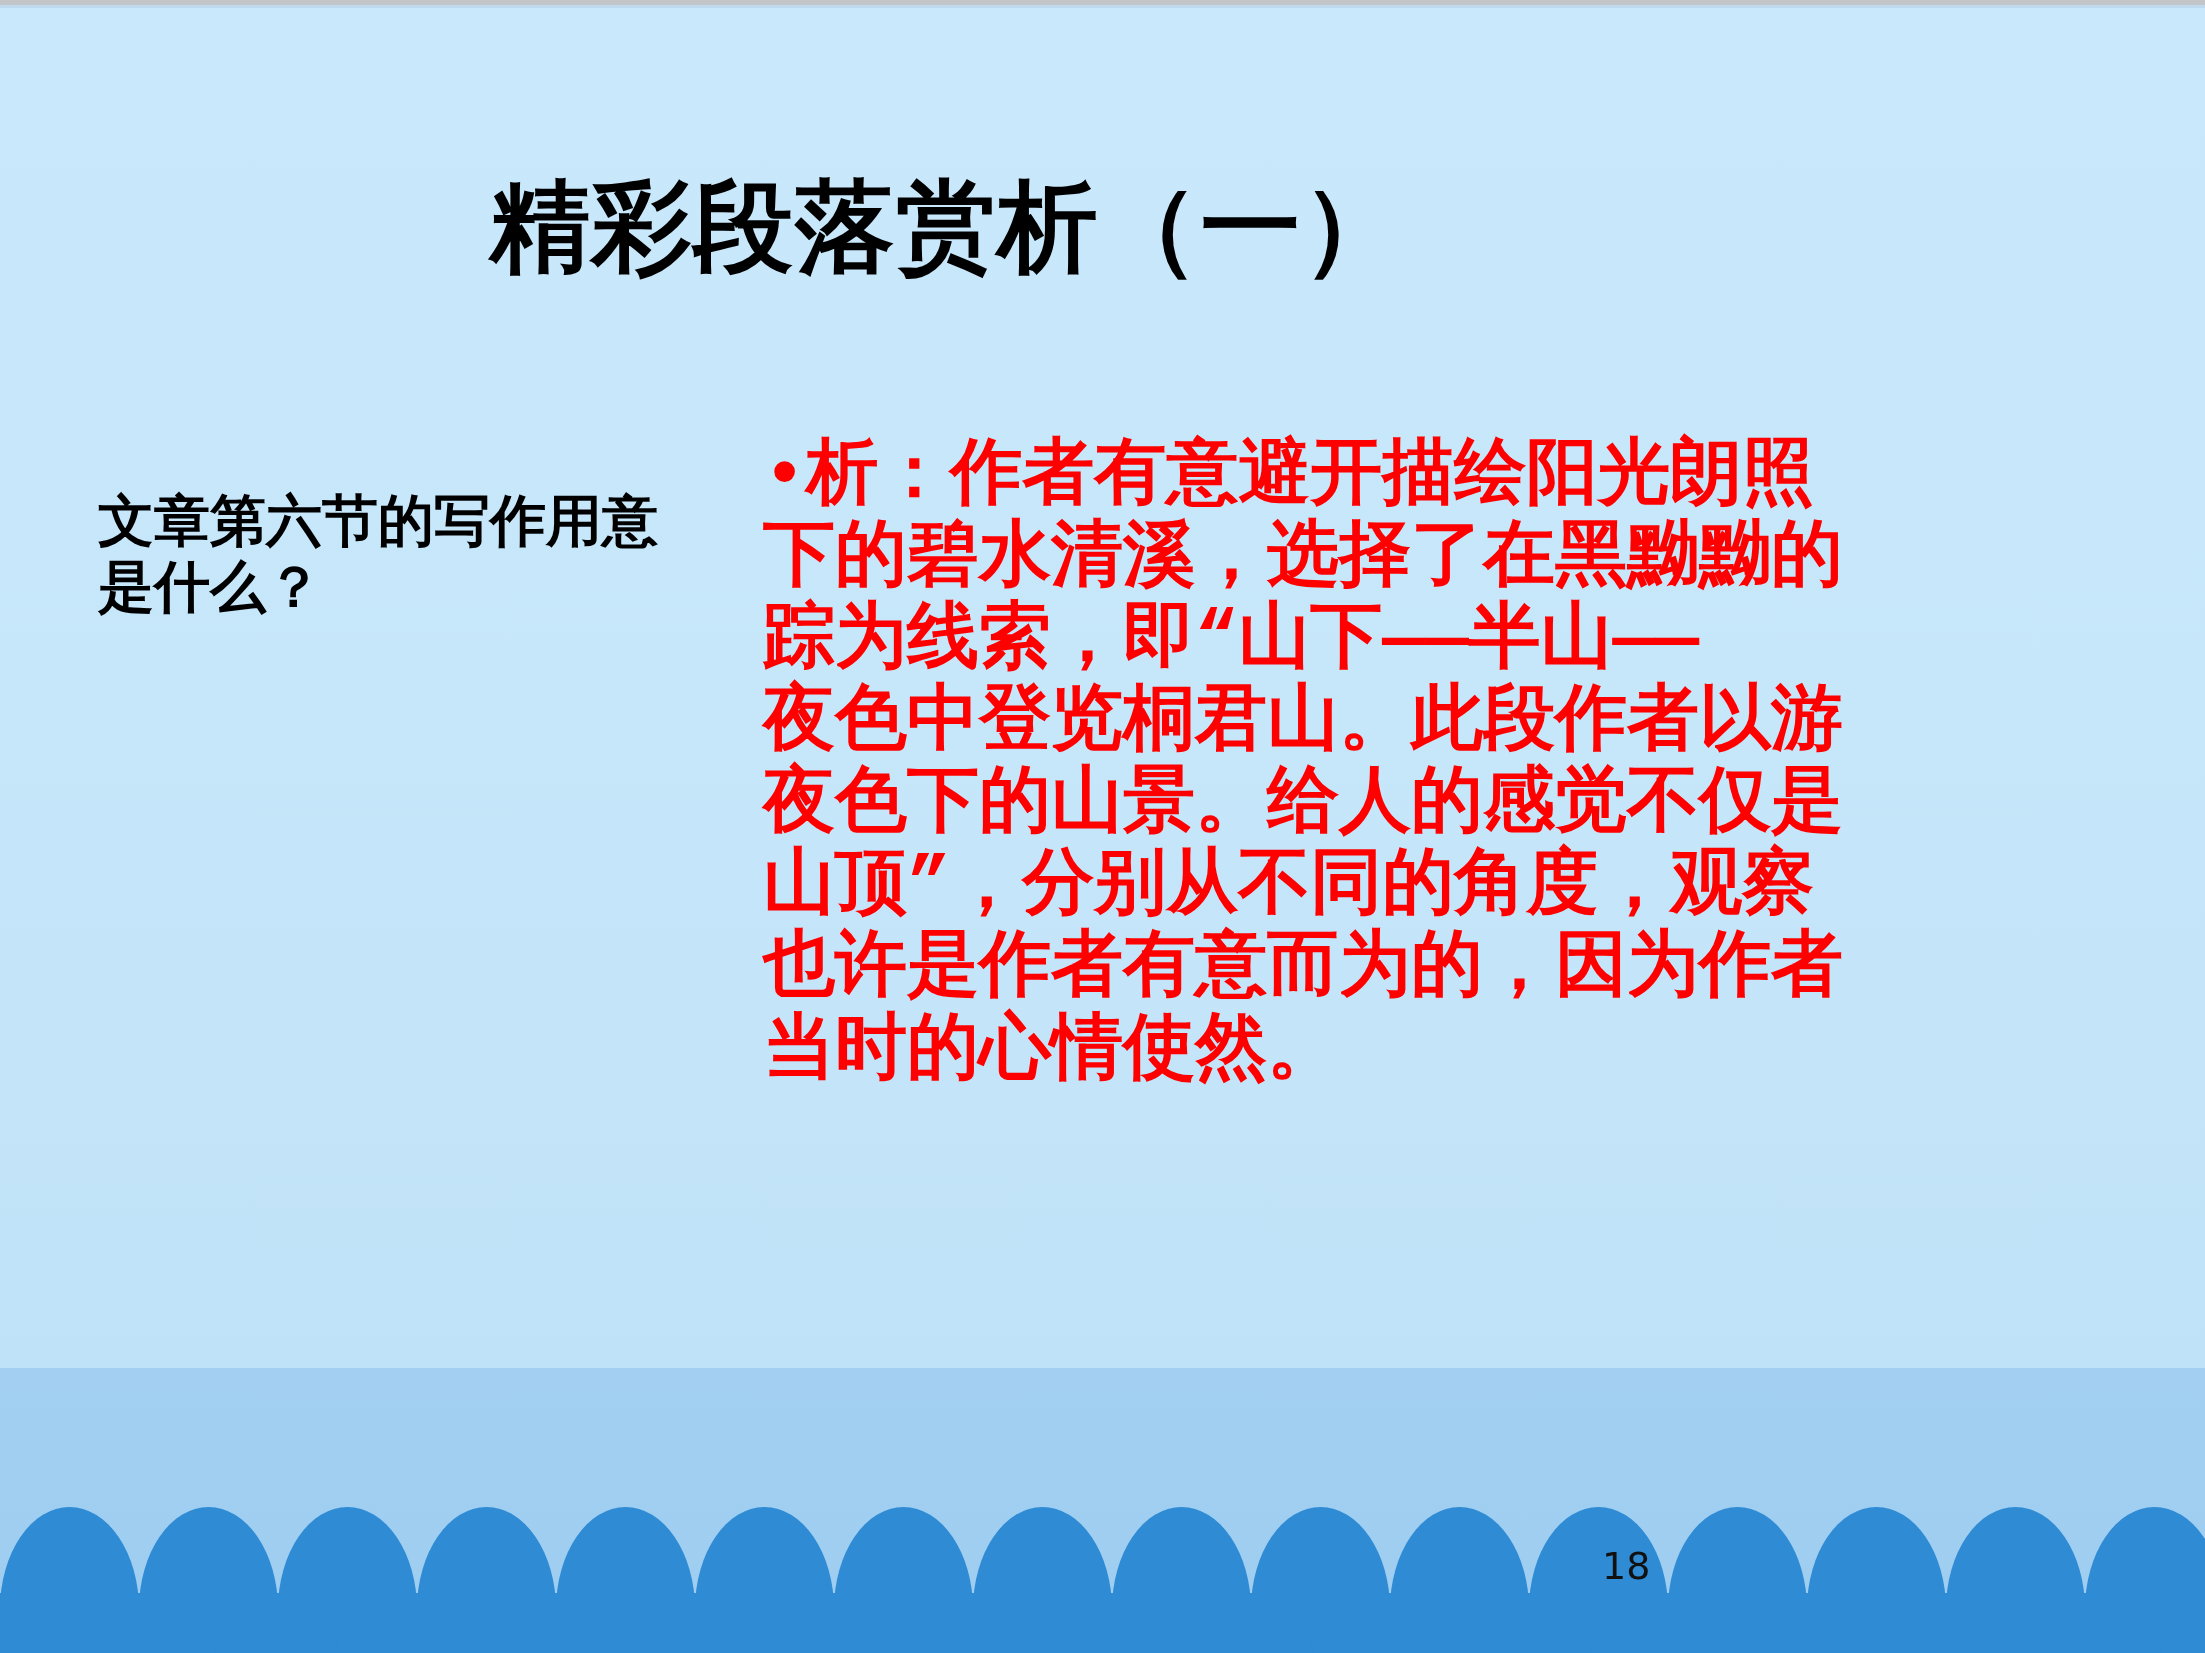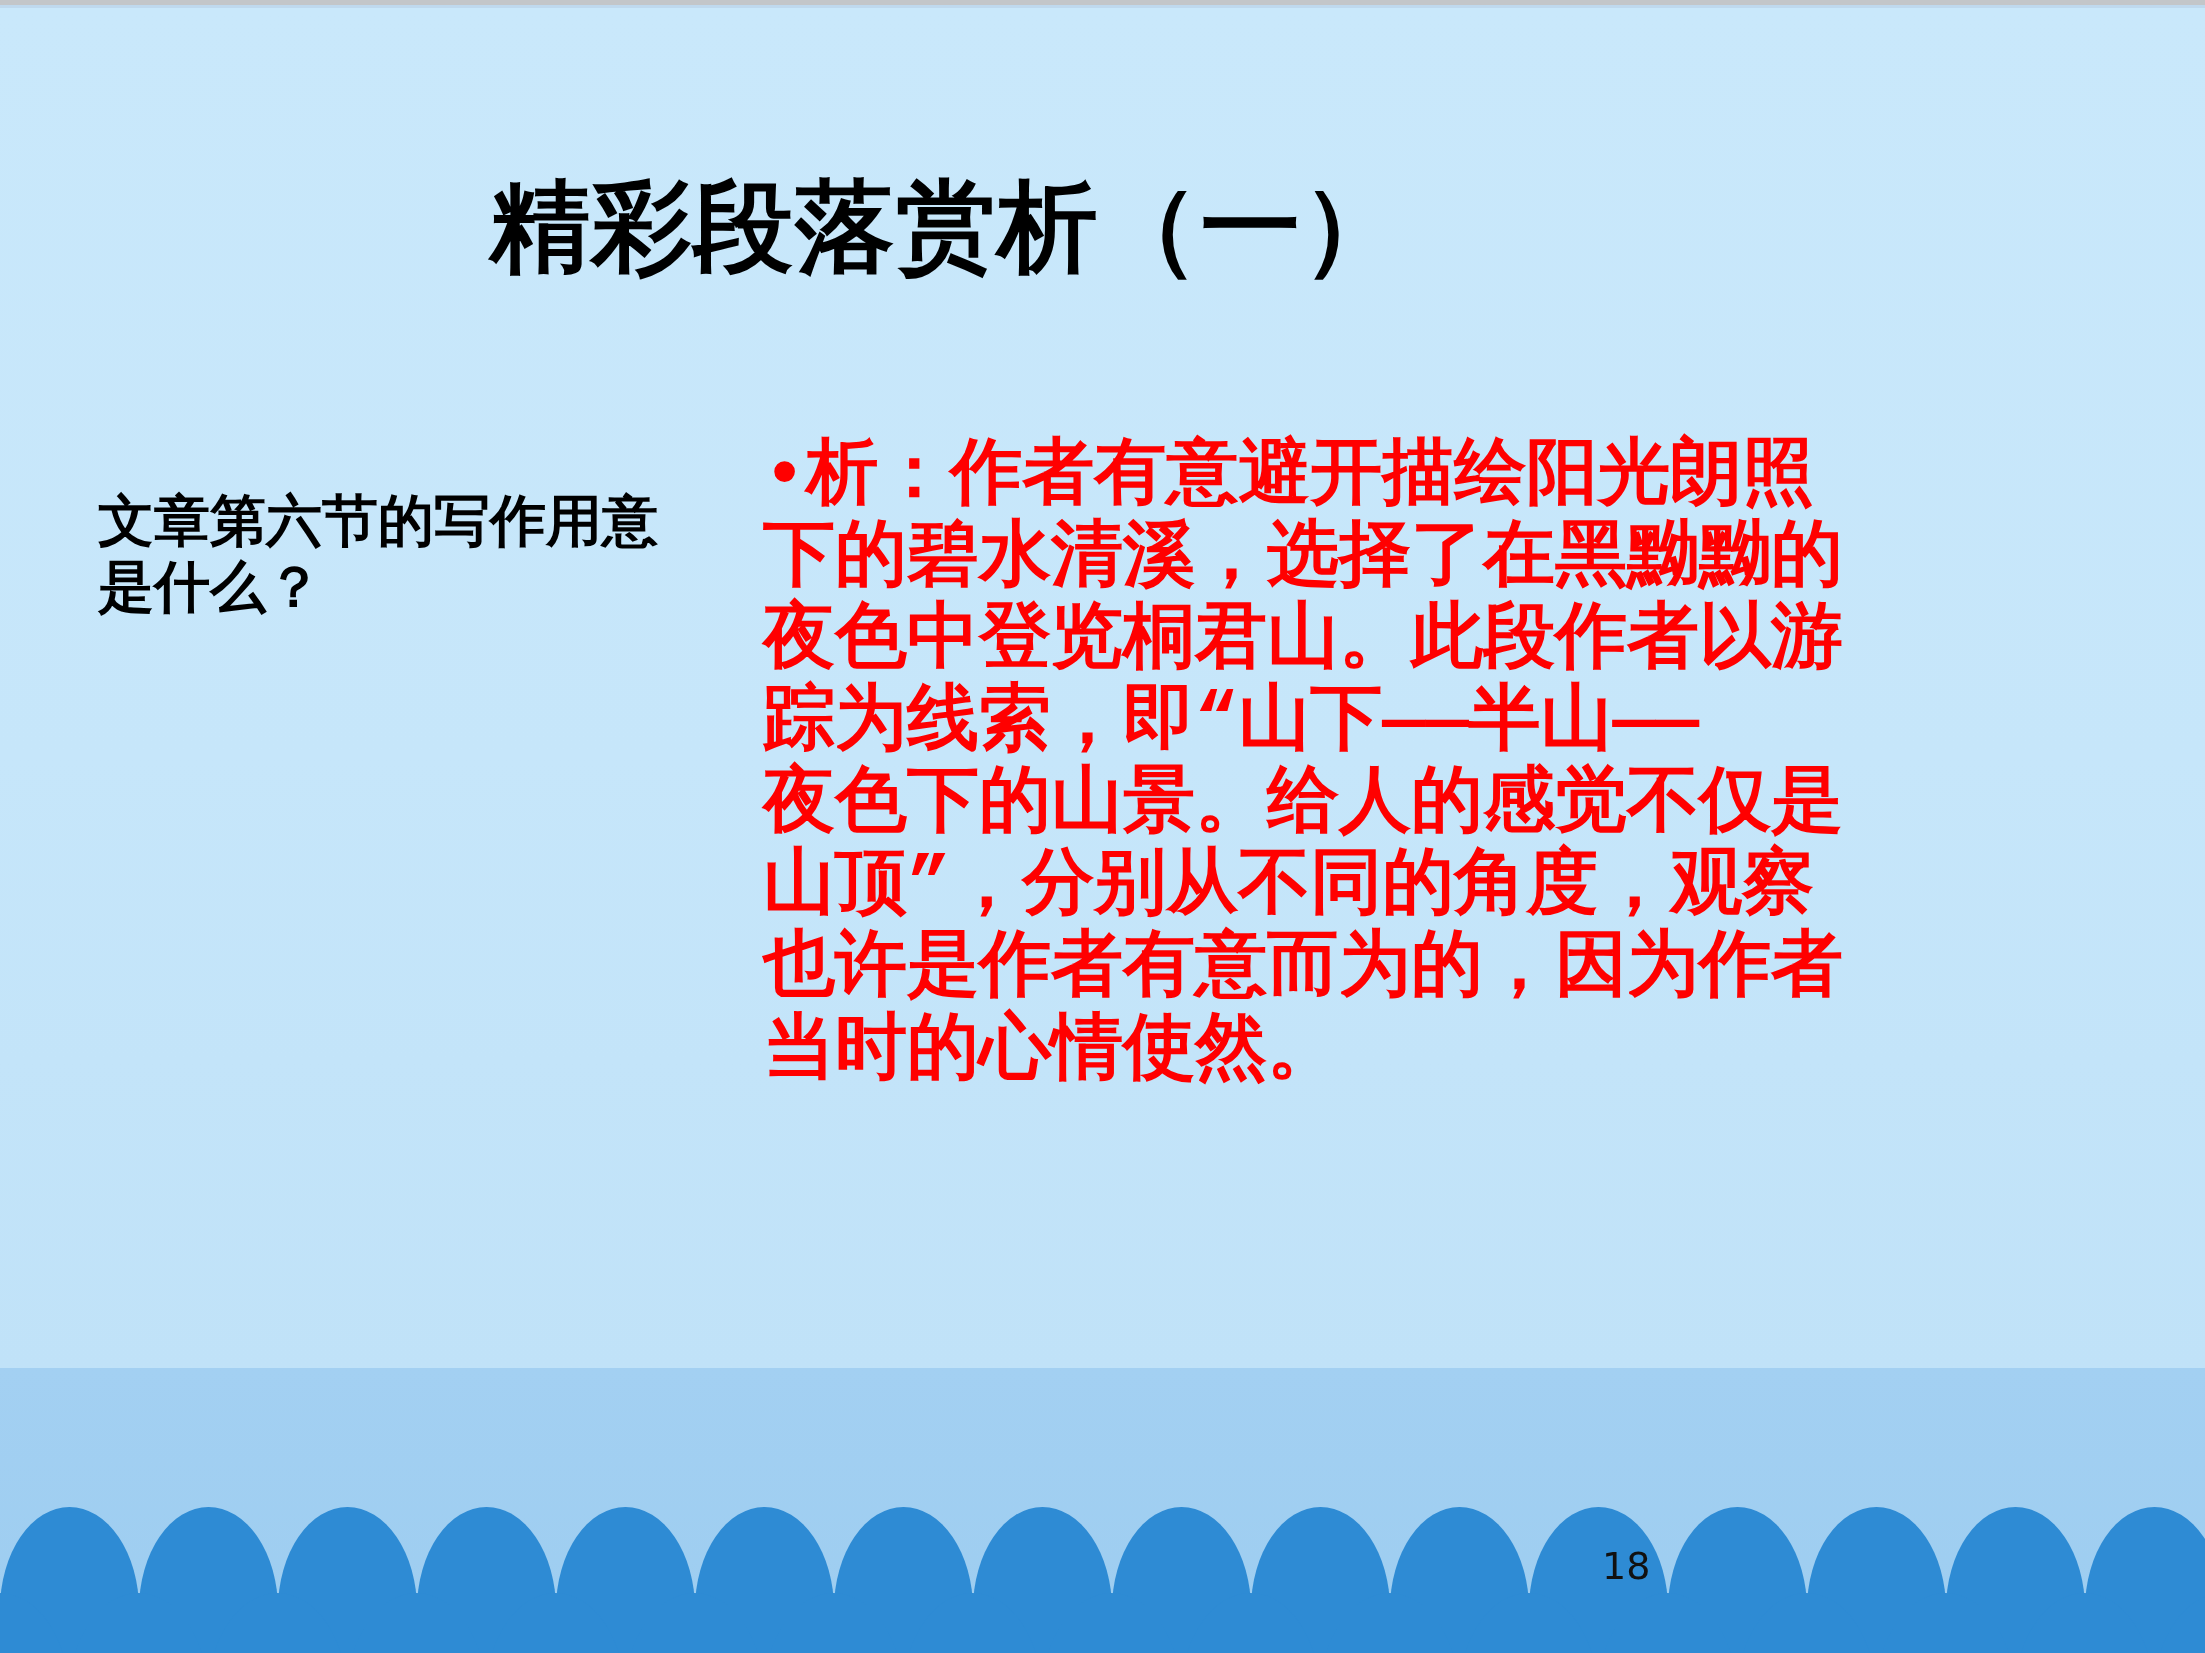--- a/index.html
+++ b/index.html
@@ -185,22 +185,22 @@
     </div>
   </div>
 
   <div id="title">精彩段落赏析（一）</div>
 
   <div id="question">文章第六节的写作用意是什么？</div>
 
   <div id="analysis">
     <span class="ln">•析：作者有意避开描绘阳光朗照</span>
     <span class="ln">下的碧水清溪，选择了在黑黝黝的</span>
+    <span class="ln">踪为线索，即“山下——半山——</span>
     <span class="ln">夜色中登览桐君山。此段作者以游</span>
-    <span class="ln">踪为线索，即“山下——半山——</span>
     <span class="ln">夜色下的山景。给人的感觉不仅是</span>
     <span class="ln">山顶”，分别从不同的角度，观察</span>
     <span class="ln">也许是作者有意而为的，因为作者</span>
     <span class="ln">当时的心情使然。</span>
   </div>
 
   <div id="page-number">18</div>
 
 </div>
 

